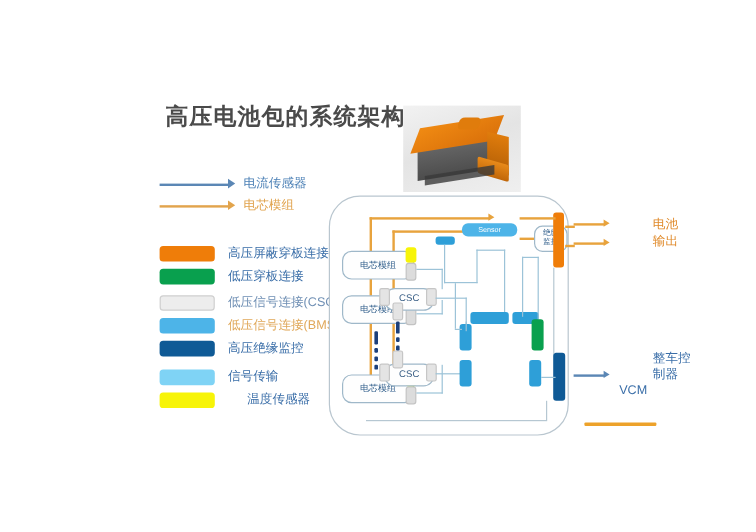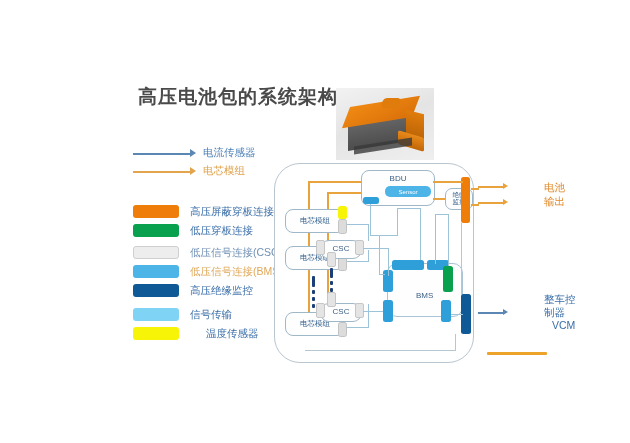--- a/index.html
+++ b/index.html
@@ -163,23 +163,20 @@
 
   <div class="panel">
 
     <div class="wire o" style="left:33px;top:17px;width:100px;height:1.5px;"></div>
     <div class="wire o" style="left:33px;top:17px;width:1.5px;height:144px;"></div>
     <div class="wire o" style="left:52px;top:28px;width:81px;height:1.5px;"></div>
     <div class="wire o" style="left:52px;top:28px;width:1.5px;height:133px;"></div>
     <div class="ahead" style="left:132px;top:13.5px;border-left:5px solid #e8a33d;"></div>
     <div class="ahead" style="left:132px;top:24.5px;border-left:5px solid #e8a33d;"></div>
 
-    <div class="node lbl-en" style="left:86px;top:6px;width:72px;height:30px;align-items:flex-start;padding-top:4px;">
-      <span>BDU</span>
-    </div>
     <div style="position:absolute;left:110px;top:22px;width:46px;height:11px;background:#4db4e8;border-radius:5px;
                 font-size:6px;color:#fff;display:flex;align-items:center;justify-content:center;">
       <span>Sensor</span>
     </div>
     <div class="bar h" style="left:88px;top:33px;width:16px;background:#2e9fd8;"></div>
 
     <div class="node sm" style="left:170px;top:24px;width:26px;height:20px;flex-direction:column;">
       <span>绝缘</span>
       <span>监控</span>
     </div>
@@ -240,23 +237,20 @@
     <div class="dots" style="left:55px;top:104px;">
       <i style="height:10px;background:#1c3f7a;"></i>
       <i style="height:4px;background:#1c3f7a;"></i>
       <i style="height:4px;background:#1c3f7a;"></i>
     </div>
 
     <div class="wire" style="left:88px;top:84px;width:26px;height:1.2px;"></div>
     <div class="wire" style="left:113px;top:84px;width:1.2px;height:22px;"></div>
     <div class="wire" style="left:88px;top:147px;width:26px;height:1.2px;"></div>
 
-    <div class="node lbl-en" style="left:112px;top:99px;width:74px;height:52px;border-radius:10px;border-color:#a8c4d6;">
-      <span style="position:absolute;left:28px;top:28px;">BMS</span>
-    </div>
 
     <div class="bar h" style="left:117px;top:96px;width:32px;background:#2e9fd8;height:10px;"></div>
     <div class="bar h" style="left:152px;top:96px;width:22px;background:#2e9fd8;height:10px;"></div>
     <div class="bar v" style="left:108px;top:106px;height:22px;background:#2e9fd8;width:10px;"></div>
     <div class="bar v" style="left:108px;top:136px;height:22px;background:#2e9fd8;width:10px;"></div>
     <div class="bar v" style="left:168px;top:102px;height:26px;background:#09a04e;width:10px;"></div>
     <div class="bar v" style="left:166px;top:136px;height:22px;background:#2e9fd8;width:10px;"></div>
 
     <div class="wire" style="left:95px;top:40px;width:1.2px;height:32px;"></div>
     <div class="wire" style="left:95px;top:71px;width:28px;height:1.2px;"></div>
@@ -285,17 +279,17 @@
   <div class="ahead" style="left:503px;top:199px;border-left:5px solid #e8a33d;"></div>
 
   <div class="rlabel" style="left:512px;top:181px;color:#e08a2a;">电池</div>
   <div class="rlabel" style="left:512px;top:195px;color:#e08a2a;">输出</div>
 
   <div style="position:absolute;left:478px;top:312px;width:26px;height:1.6px;background:#5b87b5;"></div>
   <div class="ahead" style="left:503px;top:309px;border-left:5px solid #5b87b5;"></div>
 
   <div class="rlabel" style="left:512px;top:293px;color:#3a6ea8;">整车控</div>
   <div class="rlabel" style="left:512px;top:306px;color:#3a6ea8;">制器</div>
-  <div class="rlabel" style="left:520px;top:319px;color:#3a6ea8;">VCM</div>
+  <div class="rlabel" style="left:484px;top:319px;color:#3a6ea8;">VCM</div>
 
   <div class="underline"></div>
 
 </div>
 
 </body></html>

